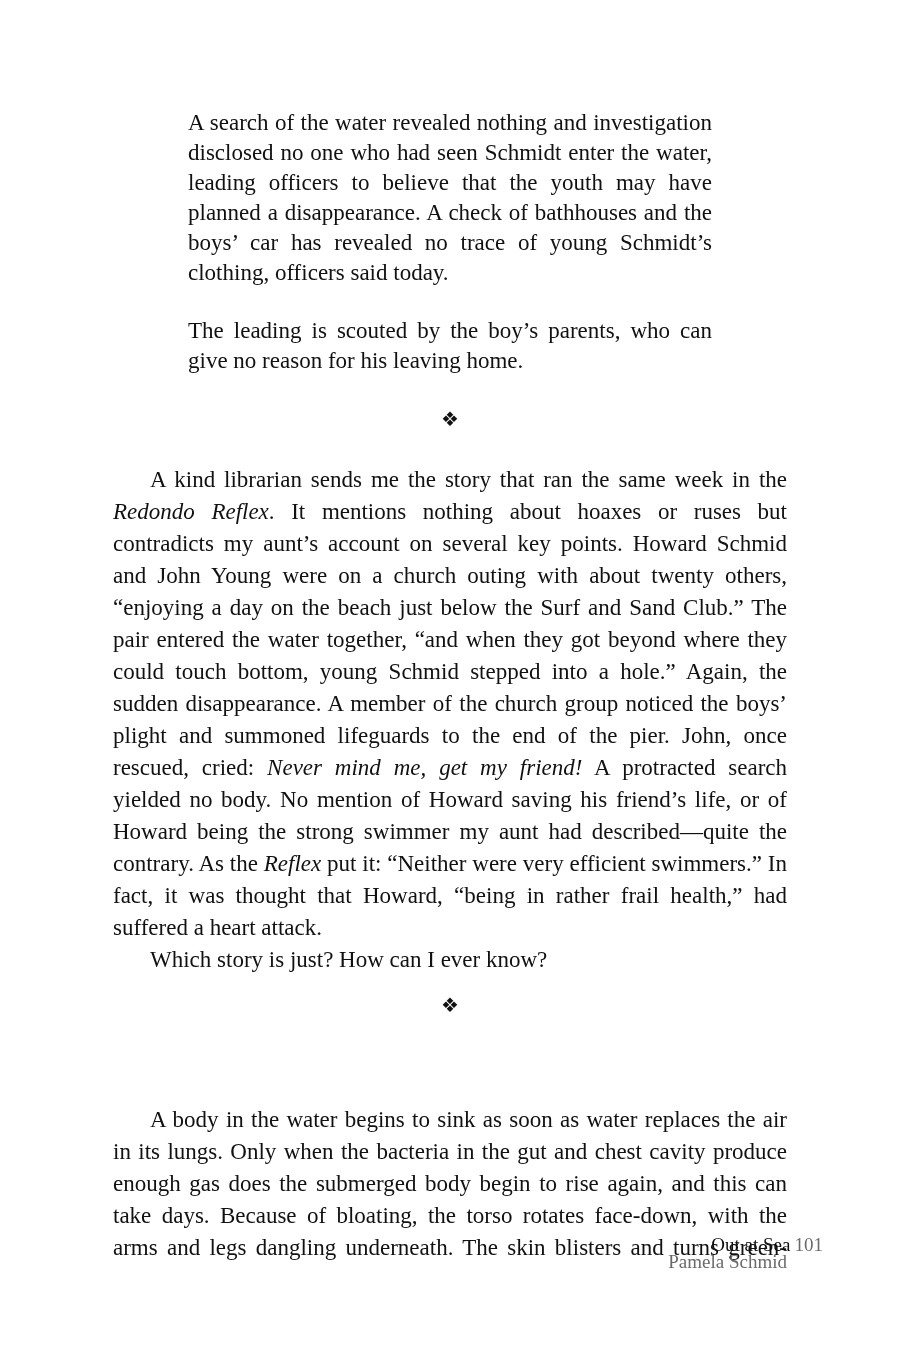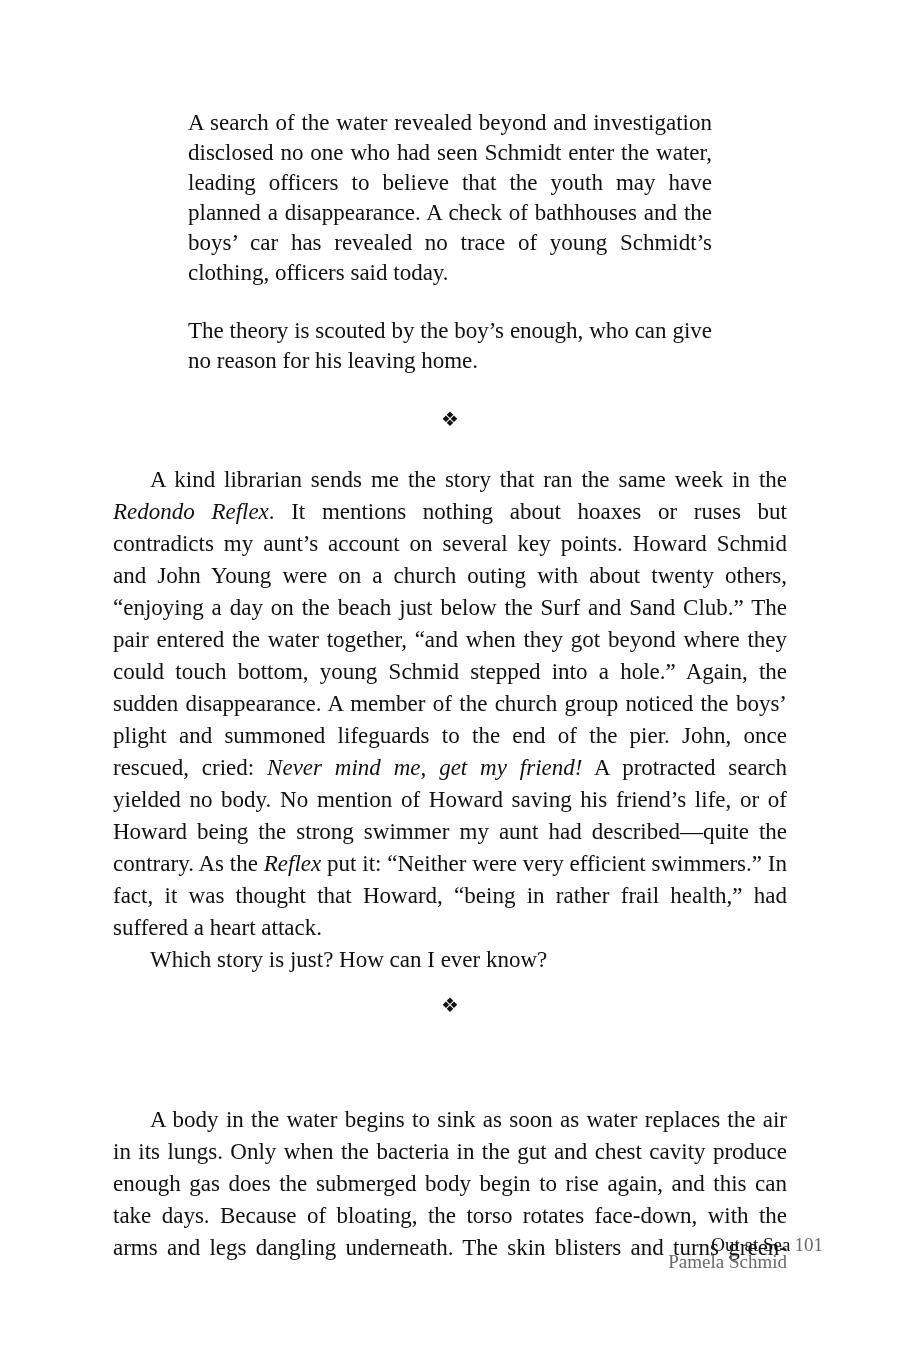--- a/index.html
+++ b/index.html
@@ -82,22 +82,22 @@
       color: #6a6a6a;
       margin-right: 36px;
     }
   </style>
 </head>
 <body>
 
 <div class="page">
 
   <div class="blockquote">
-    <p>A search of the water revealed beyond and investigation disclosed no one who had seen Schmidt enter the water, leading officers to believe that the youth may have planned a disappearance. A check of bathhouses and the boys’ car has revealed no trace of young Schmidt’s clothing, officers said today.</p>
-    <p>The theory is scouted by the boy’s enough, who can give no reason for his leaving home.</p>
+    <p>A search of the water revealed nothing and investigation disclosed no one who had seen Schmidt enter the water, leading officers to believe that the youth may have planned a disappearance. A check of bathhouses and the boys’ car has revealed no trace of young Schmidt’s clothing, officers said today.</p>
+    <p>The leading is scouted by the boy’s parents, who can give no reason for his leaving home.</p>
   </div>
 
   <div class="ornament orn1">❖</div>
 
   <div class="body-text body1">
     <p class="last-left"><span>A kind librarian sends me the story that ran the same week in the </span><em>Redondo Reflex</em><span>. It mentions nothing about hoaxes or ruses but contradicts my aunt’s account on several key points. Howard Schmid and John Young were on a church outing with about twenty others, “enjoying a day on the beach just below the Surf and Sand Club.” The pair entered the water together, “and when they got beyond where they could touch bottom, young Schmid stepped into a hole.” Again, the sudden disappearance. A member of the church group noticed the boys’ plight and summoned lifeguards to the end of the pier. John, once rescued, cried: </span><em>Never mind me, get my friend!</em><span> A protracted search yielded no body. No mention of Howard saving his friend’s life, or of Howard being the strong swimmer my aunt had described—quite the contrary. As the </span><em>Reflex</em><span> put it: “Neither were very efficient swimmers.” In fact, it was thought that Howard, “being in rather frail health,” had suffered a heart attack.</span></p>
     <p class="last-left">Which story is just? How can I ever know?</p>
   </div>
 
   <div class="ornament orn2">❖</div>

